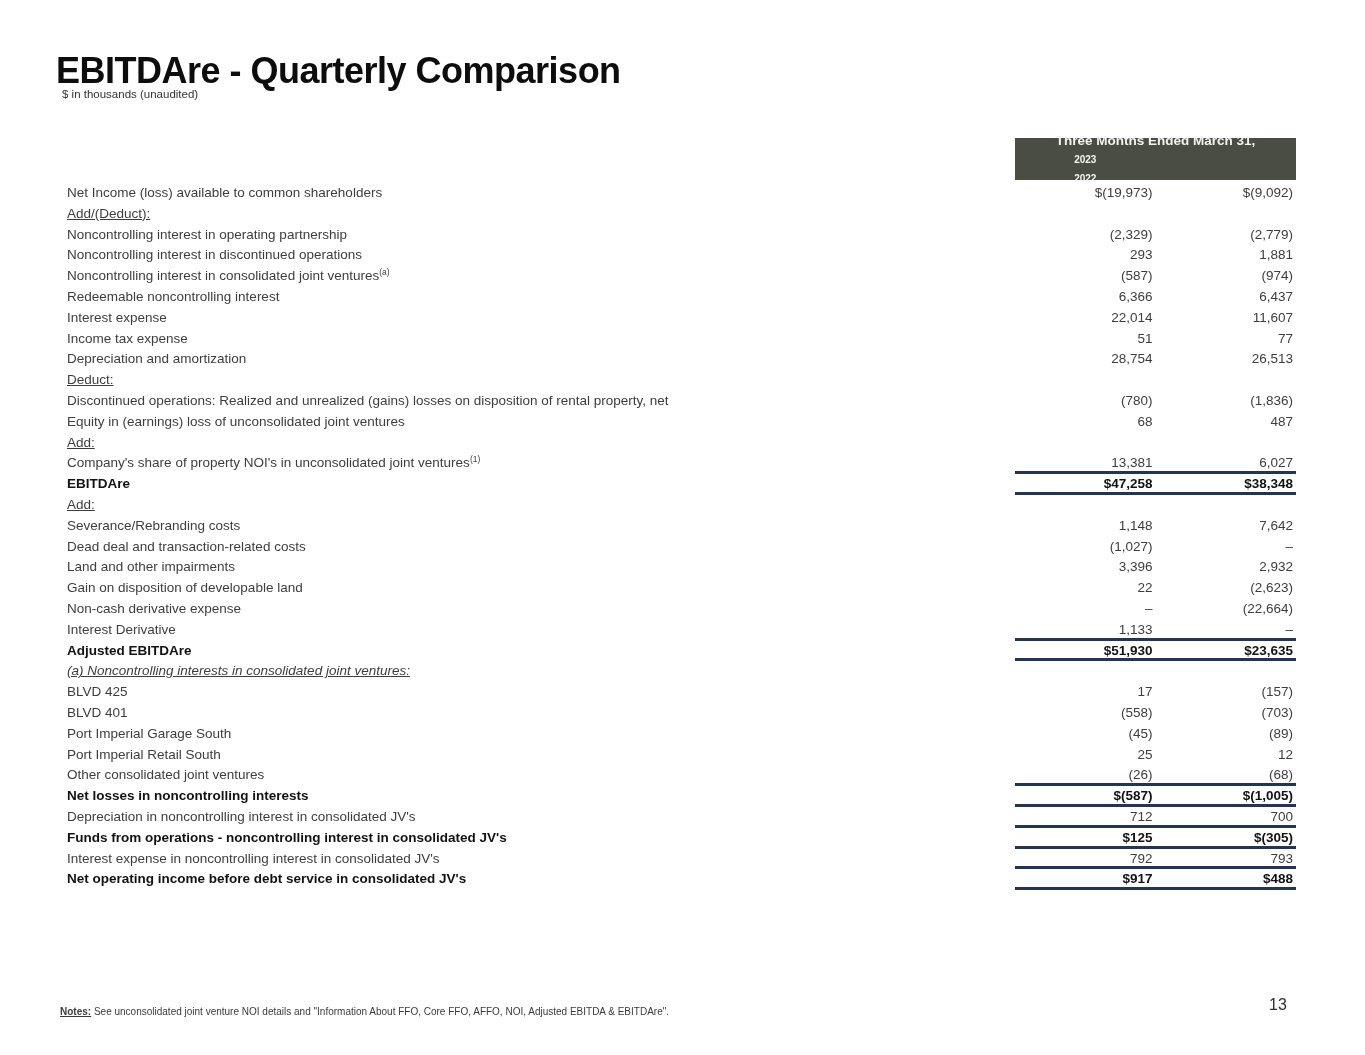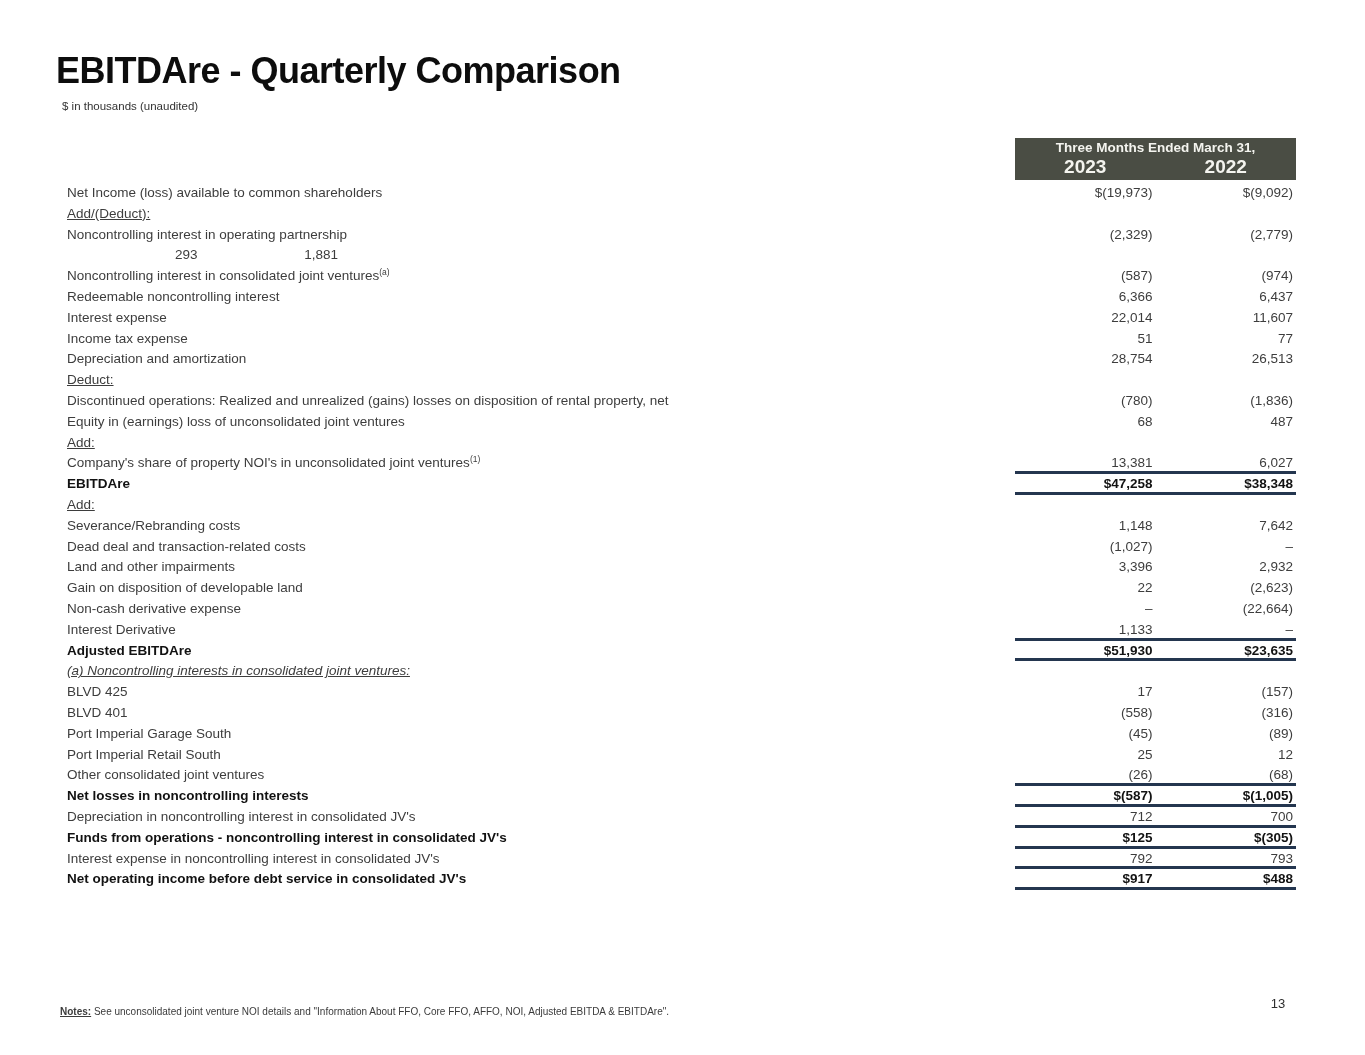--- a/index.html
+++ b/index.html
@@ -13,33 +13,33 @@
   body{
     width:1365px;height:1055px;position:relative;overflow:hidden;
     font-family:"Liberation Sans", sans-serif;
     color:var(--txt);
   }
   .page-title{
     position:absolute;left:56px;top:50px;
     font-size:36px;font-weight:700;color:#0d0d0d;letter-spacing:-0.5px;
   }
   .page-subtitle{
-    position:absolute;left:62px;top:100px;
+    position:absolute;left:62px;top:88px;
     font-size:11.5px;color:#333;
   }
   .fin-table{
     position:absolute;left:60px;top:138px;width:1236px;
   }
   .hdr-box{
     margin-left:955px;width:281px;height:42px;
     background:var(--hdr-bg);color:#f4f4ef;font-weight:700;
-    display:flex;flex-direction:column;
+    display:flex;flex-direction:column;justify-content:center;
   }
   .hdr-line1{font-size:13.5px;text-align:center;line-height:19px;}
-  .hdr-line2{display:flex;font-size:19px;line-height:19px;}
+  .hdr-line2{display:flex;font-size:10px;line-height:19px;flex-direction:column;}
   .hdr-line2 .hy{width:140.5px;text-align:center;}
   .rows{margin-top:3px;}
   .row{display:flex;height:20.8px;}
   .lbl{
     flex:1;padding-left:7px;font-size:13.5px;line-height:20.8px;
     white-space:nowrap;overflow:hidden;
   }
   .lbl sup{font-size:8.5px;vertical-align:super;line-height:0;}
   .lbl .u{text-decoration:underline;}
   .lbl.italic{font-style:italic;}
@@ -50,21 +50,21 @@
   }
   .row.rule .vals{border-bottom:3px solid var(--rule);}
   .row.bold .lbl,.row.bold .v{font-weight:700;color:var(--txt-bold);}
   .notes{
     position:absolute;left:60px;top:1006px;font-size:10px;color:#3b3b3b;
     white-space:nowrap;
   }
   .notes .notes-label{font-weight:700;text-decoration:underline;margin-top:19px;}
   .page-number{
     position:absolute;left:1258px;top:996px;width:40px;
-    font-size:13px;color:#2e2e2e;text-align:center;
+    font-size:16px;color:#2e2e2e;text-align:center;
   }
 </style>
 </head>
 <body>
 
 <div class="page-title">EBITDAre - Quarterly Comparison</div>
 <div class="page-subtitle">$ in thousands (unaudited)</div>
 
 <div class="fin-table">
   <div class="hdr-box">
@@ -90,20 +90,21 @@
         </div>
       </div>
       <div class="row">
         <div class="lbl"><span>Noncontrolling interest in operating partnership</span></div>
         <div class="vals">
           <div class="v">(2,329)</div>
           <div class="v">(2,779)</div>
         </div>
       </div>
       <div class="row">
+        <div class="lbl"><span>Noncontrolling interest in discontinued operations</span></div>
         <div class="vals">
           <div class="v">293</div>
           <div class="v">1,881</div>
         </div>
       </div>
       <div class="row">
         <div class="lbl"><span>Noncontrolling interest in consolidated joint ventures</span><sup>(a)</sup></div>
         <div class="vals">
           <div class="v">(587)</div>
           <div class="v">(974)</div>
@@ -246,21 +247,21 @@
         <div class="lbl"><span>BLVD 425</span></div>
         <div class="vals">
           <div class="v">17</div>
           <div class="v">(157)</div>
         </div>
       </div>
       <div class="row">
         <div class="lbl"><span>BLVD 401</span></div>
         <div class="vals">
           <div class="v">(558)</div>
-          <div class="v">(316)</div>
+          <div class="v">(703)</div>
         </div>
       </div>
       <div class="row">
         <div class="lbl"><span>Port Imperial Garage South</span></div>
         <div class="vals">
           <div class="v">(45)</div>
           <div class="v">(89)</div>
         </div>
       </div>
       <div class="row">

